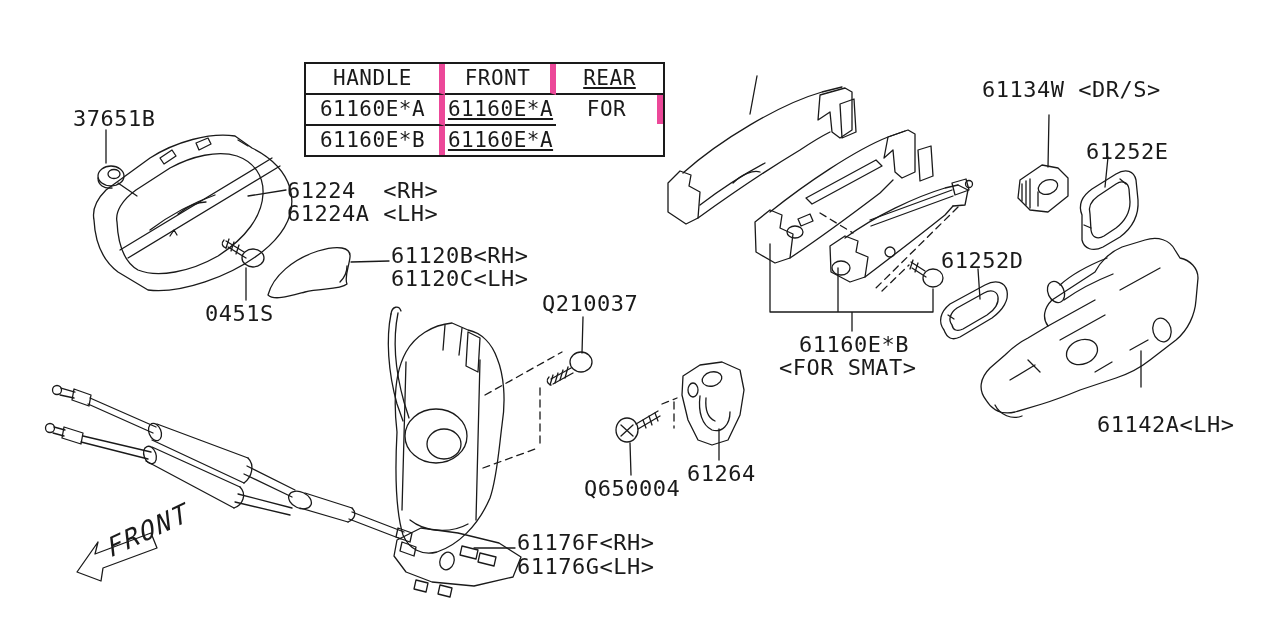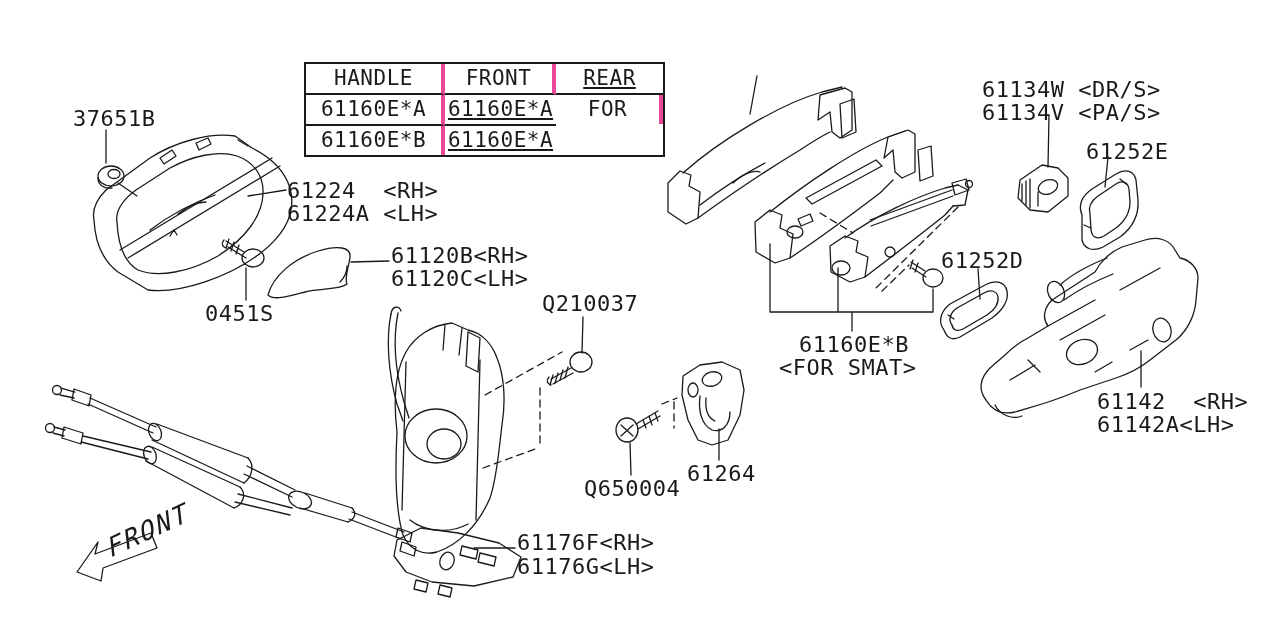--- a/index.html
+++ b/index.html
@@ -17,21 +17,21 @@
     transform:rotate(-25deg) skewX(-8deg);transform-origin:0 100%;letter-spacing:2px;
   }
   .ref-code{position:absolute;left:1141px;top:610px;font-size:22px;letter-spacing:.5px;}
   
   .spec-table{
     position:absolute;left:304px;top:62px;border:2px solid #1a1a1a;
     display:grid;grid-template-columns:139px 111px 107px;background:#fff;
   }
   .spec-table .cell{
     height:29px;line-height:29px;text-align:center;font-size:21px;letter-spacing:.5px;
-    border-right:4px solid #ec4899;border-bottom:2px solid #1a1a1a;overflow:hidden;
+    border-right:6px solid #ec4899;border-bottom:2px solid #1a1a1a;overflow:hidden;
   }
   .spec-table .cell.last-col{border-right:none;text-decoration:underline;}
   .spec-table .cell.last-row{border-bottom:none;}
 </style>
 </head>
 <body>
 
 <div class="stage">
 
   <svg class="art" width="1280" height="640" viewBox="0 0 1280 640">
@@ -253,26 +253,24 @@
   </div>
 
   <div class="lbl" style="left:73px;top:107px">37651B</div>
   <div class="lbl" style="left:287px;top:179px">61224  &lt;RH&gt;</div>
   <div class="lbl" style="left:287px;top:202px">61224A &lt;LH&gt;</div>
   <div class="lbl" style="left:391px;top:244px">61120B&lt;RH&gt;</div>
   <div class="lbl" style="left:391px;top:267px">61120C&lt;LH&gt;</div>
   <div class="lbl" style="left:205px;top:302px">0451S</div>
   <div class="lbl" style="left:542px;top:292px">Q210037</div>
   <div class="lbl" style="left:982px;top:78px">61134W &lt;DR/S&gt;</div>
-  <div class="lbl" style="left:982px;top:101px">61134V &lt;PA/S&gt;</div>
   <div class="lbl" style="left:1086px;top:140px">61252E</div>
   <div class="lbl" style="left:941px;top:249px">61252D</div>
   <div class="lbl" style="left:799px;top:333px">61160E*B</div>
   <div class="lbl" style="left:779px;top:356px">&lt;FOR SMAT&gt;</div>
-  <div class="lbl" style="left:1097px;top:390px">61142  &lt;RH&gt;</div>
   <div class="lbl" style="left:1097px;top:413px">61142A&lt;LH&gt;</div>
   <div class="lbl" style="left:584px;top:477px">Q650004</div>
   <div class="lbl" style="left:687px;top:462px">61264</div>
   <div class="lbl" style="left:517px;top:531px">61176F&lt;RH&gt;</div>
   <div class="lbl" style="left:517px;top:555px">61176G&lt;LH&gt;</div>
 
   <div class="front-label">FRONT</div>
 
 </div>
 

